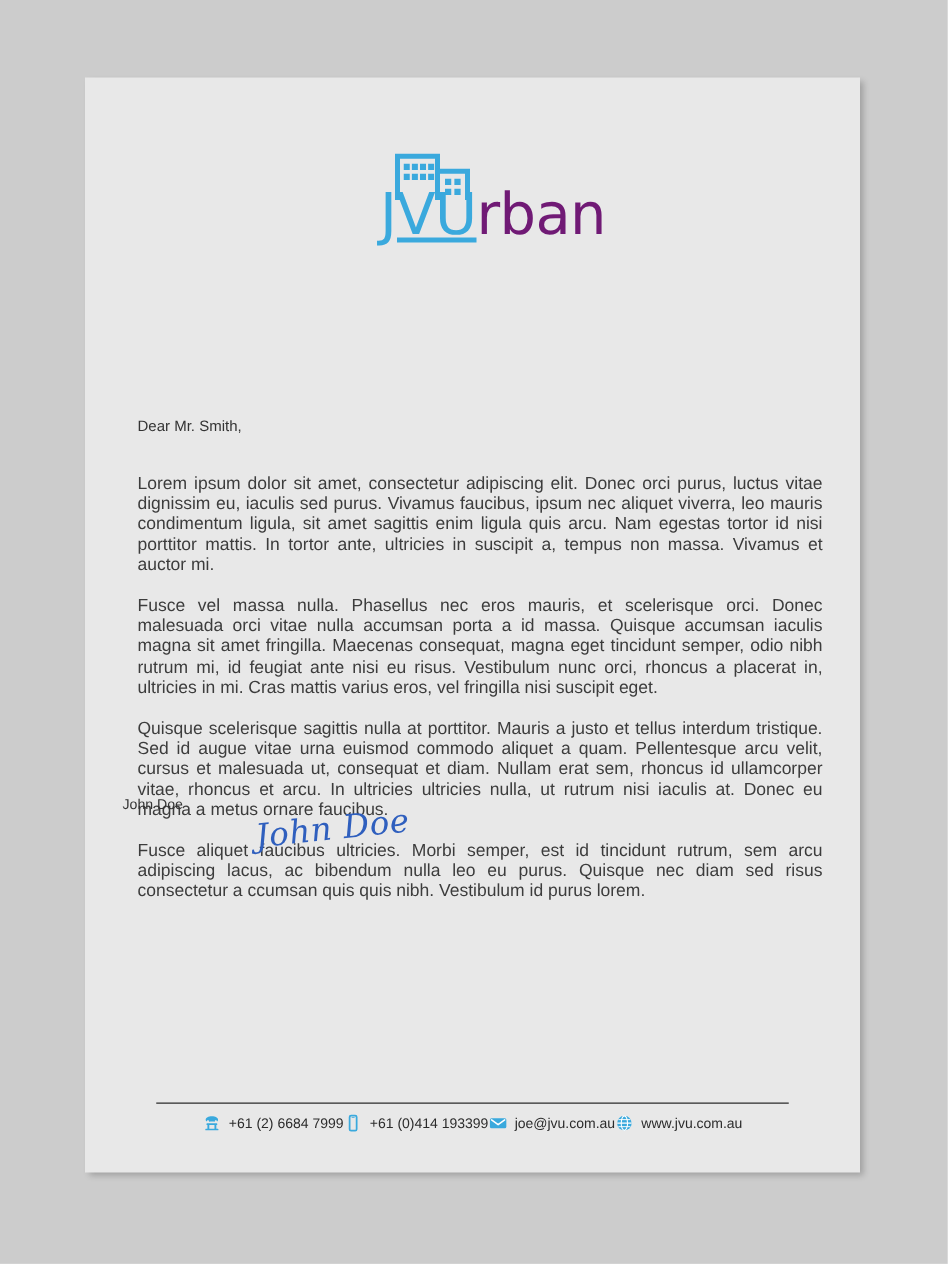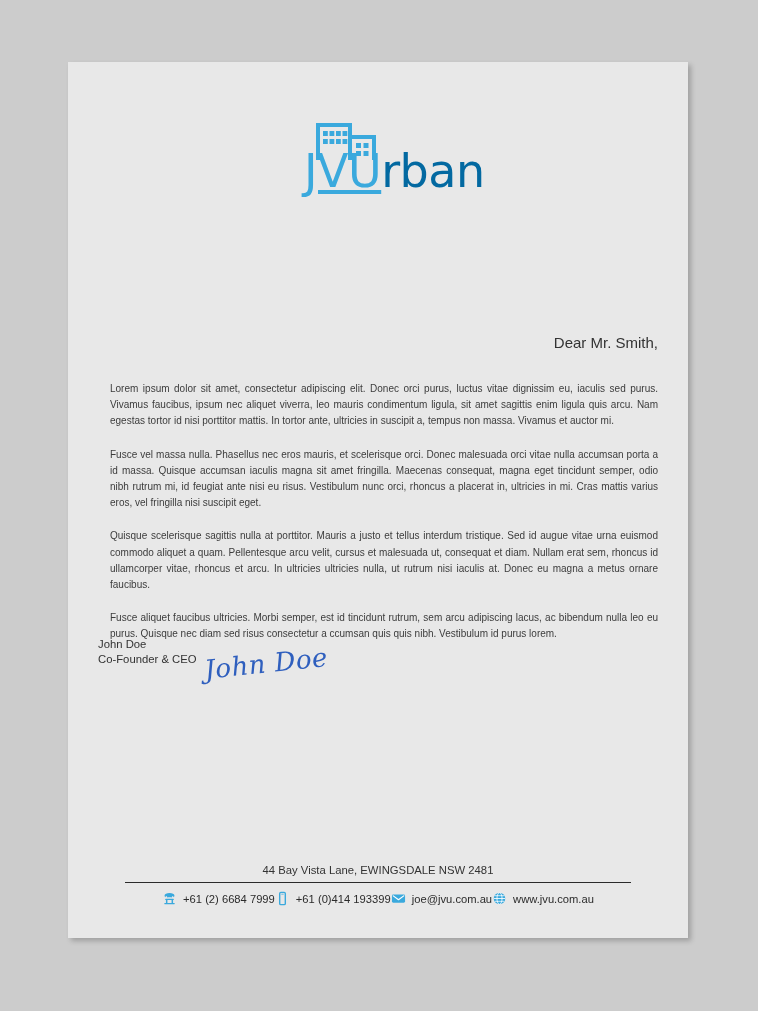--- a/index.html
+++ b/index.html
@@ -52,38 +52,37 @@
     left: 0;
     top: 26px;
     font-size: 46px;
     letter-spacing: -0.5px;
     line-height: 1;
     white-space: nowrap;
     font-family: "DejaVu Sans", sans-serif;
     font-weight: 400;
   }
   .wm-blue { color: #3aa9dd; text-decoration: underline; }
-  .wm-gray { color: #0369a1; }
+  .wm-gray { color: #701a75; }
 
   
   #letter-body {
     position: absolute;
     left: 42px;
     top: 272px;
     width: 548px;
   }
   #salutation {
-    font-size: 15px;
+    font-size: 12px;
     color: #333333;
     margin: 0 0 30px 0;
     font-weight: 400;
-    text-align: right;
   }
   .letter-paragraph {
-    font-size: 10px;
+    font-size: 14px;
     line-height: 16.2px;
     color: #3c3c3c;
     margin: 0 0 17px 0;
     text-align: justify;
   }
 
   
   #signature-block {
     position: absolute;
     left: 30px;
@@ -198,27 +197,25 @@
   <div id="letter-body">
     <p id="salutation">Dear Mr. Smith,</p>
     <p class="letter-paragraph">Lorem ipsum dolor sit amet, consectetur adipiscing elit. Donec orci purus, luctus vitae dignissim eu, iaculis sed purus. Vivamus faucibus, ipsum nec aliquet viverra, leo mauris condimentum ligula, sit amet sagittis enim ligula quis arcu. Nam egestas tortor id nisi porttitor mattis. In tortor ante, ultricies in suscipit a, tempus non massa. Vivamus et auctor mi.</p>
     <p class="letter-paragraph">Fusce vel massa nulla. Phasellus nec eros mauris, et scelerisque orci. Donec malesuada orci vitae nulla accumsan porta a id massa. Quisque accumsan iaculis magna sit amet fringilla. Maecenas consequat, magna eget tincidunt semper, odio nibh rutrum mi, id feugiat ante nisi eu risus. Vestibulum nunc orci, rhoncus a placerat in, ultricies in mi. Cras mattis varius eros, vel fringilla nisi suscipit eget.</p>
     <p class="letter-paragraph">Quisque scelerisque sagittis nulla at porttitor. Mauris a justo et tellus interdum tristique. Sed id augue vitae urna euismod commodo aliquet a quam. Pellentesque arcu velit, cursus et malesuada ut, consequat et diam. Nullam erat sem, rhoncus id ullamcorper vitae, rhoncus et arcu. In ultricies ultricies nulla, ut rutrum nisi iaculis at. Donec eu magna a metus ornare faucibus.</p>
     <p class="letter-paragraph">Fusce aliquet faucibus ultricies. Morbi semper, est id tincidunt rutrum, sem arcu adipiscing lacus, ac bibendum nulla leo eu purus. Quisque nec diam sed risus consectetur a ccumsan quis quis nibh. Vestibulum id purus lorem.</p>
   </div>
 
   <div id="signature-block">
     <div id="signer-name">John Doe</div>
-    <div id="signer-title">Co-Founder &amp; CEO</div>
     <div id="signature-mark">John Doe</div>
   </div>
 
   <div id="letter-footer">
 
-    <div id="footer-address">44 Bay Vista Lane, EWINGSDALE NSW 2481</div>
 
     <div id="footer-rule"></div>
 
     <div id="footer-contacts">
 
       <div class="contact-item">
         <span class="contact-icon">
           <svg width="15" height="15" viewBox="0 0 16 16" xmlns="http://www.w3.org/2000/svg">
             <path d="M8 2.2c-2.9 0-5.3 1.2-5.3 2.9 0 .6.3 1.1.9 1.5l.5-1.1h1.2l.3 1.3c.7-.1 1.5-.2 2.4-.2s1.7.1 2.4.2l.3-1.3h1.2l.5 1.1c.6-.4.9-.9.9-1.5 0-1.7-2.4-2.9-5.3-2.9z" fill="#3aa9dd"></path>
             <rect x="3.4" y="8.2" width="9.2" height="1.5" rx="0.5" fill="#3aa9dd"></rect>

